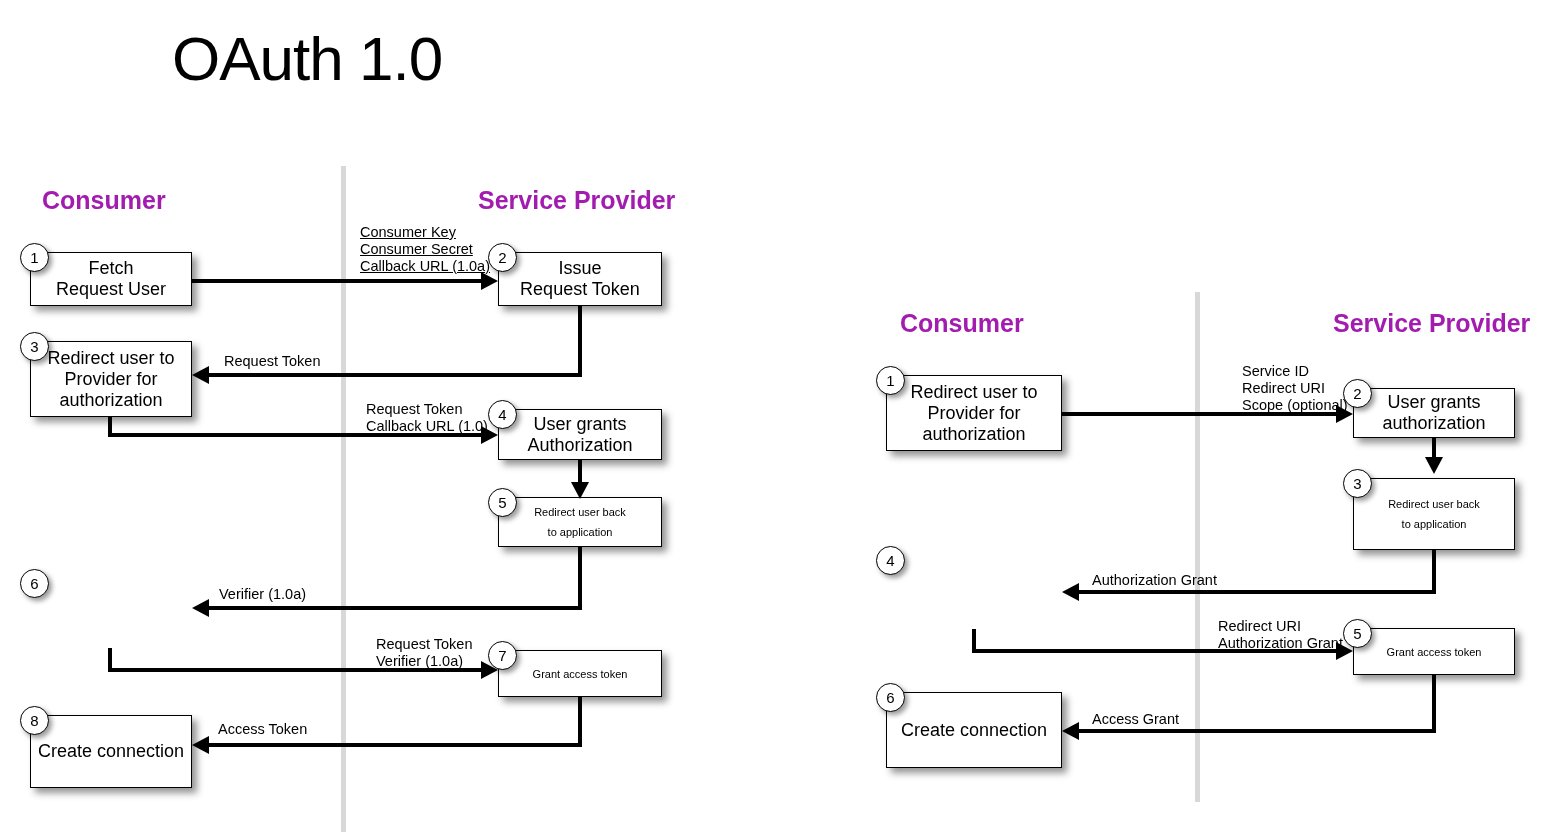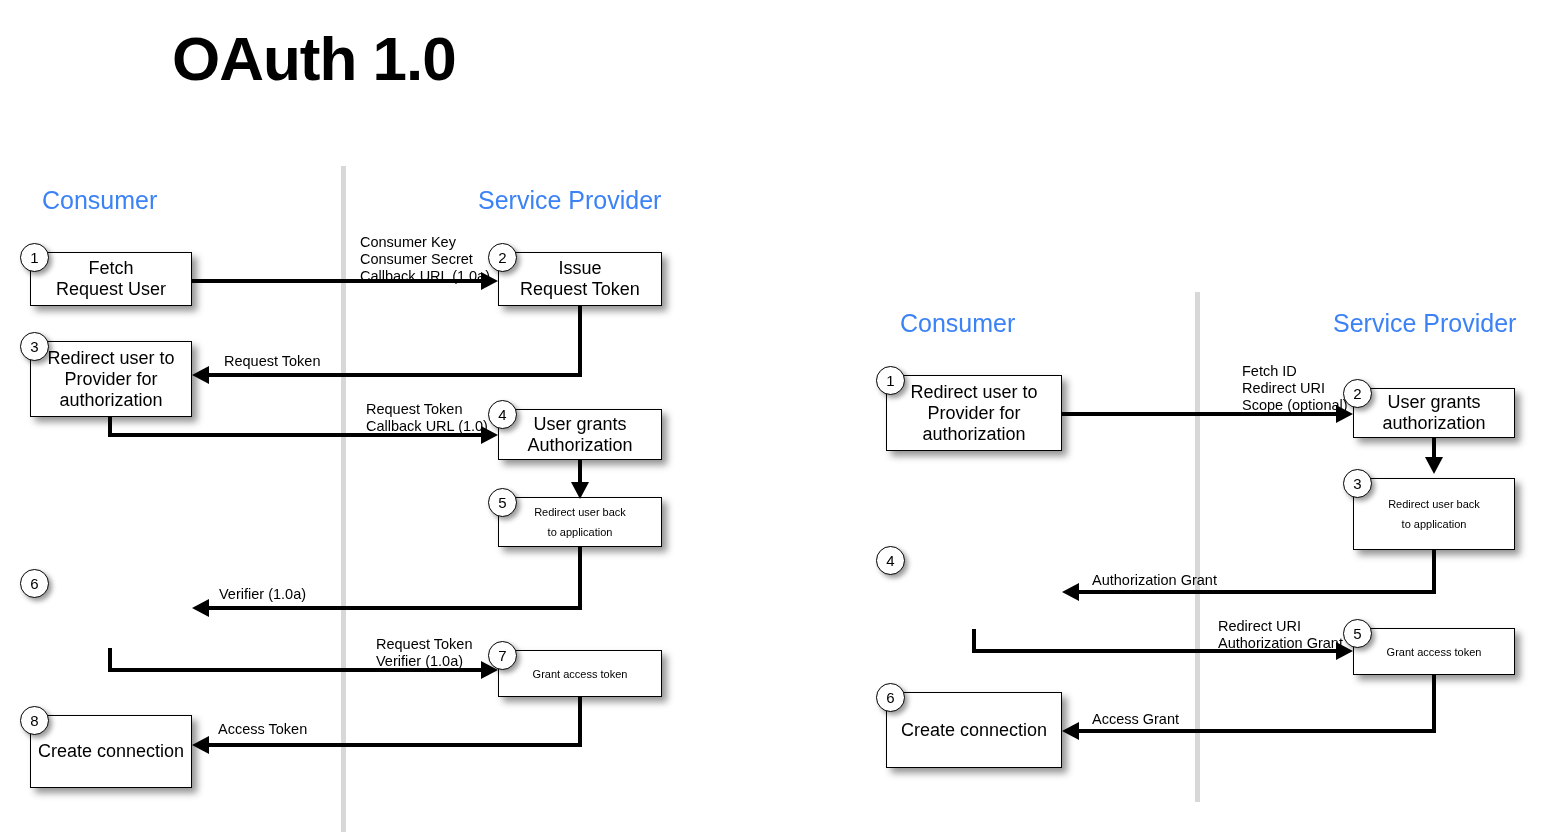--- a/index.html
+++ b/index.html
@@ -3,28 +3,28 @@
 <meta charset="utf-8">
 <style>
   html,body{margin:0;padding:0;background:#ffffff;}
   body{width:1560px;height:832px;position:relative;overflow:hidden;
        font-family:"Liberation Sans","DejaVu Sans",sans-serif;color:#000;}
 
   .stage{position:absolute;left:0;top:0;width:1560px;height:832px;}
 
   
   .diagram-title{
-    position:absolute;font-weight:bold;font-size:62px;line-height:62px;
+    position:absolute;font-weight:normal;font-size:62px;line-height:62px;
     letter-spacing:-1px;white-space:nowrap;color:#000;
   }
 
   
   .col-header{
-    position:absolute;font-weight:normal;font-size:25px;line-height:25px;
-    white-space:nowrap;color:#3b82f6;
+    position:absolute;font-weight:bold;font-size:25px;line-height:25px;
+    white-space:nowrap;color:#a21caf;
   }
 
   
   .lane-divider{position:absolute;width:5px;background:#d8d8d8;}
 
   
   .node-box{
     position:absolute;box-sizing:border-box;background:#ffffff;
     border:1.6px solid #000;
     box-shadow:5px 5px 7px rgba(0,0,0,0.42);
@@ -68,21 +68,21 @@
 
   <div class="diagram-title" style="left:172px;top:28px;">OAuth 1.0</div>
 
   <div class="col-header" style="left:42px;top:188px;">Consumer</div>
   <div class="col-header" style="left:478px;top:188px;">Service Provider</div>
 
   <div class="lane-divider" style="left:341px;top:166px;height:666px;"></div>
 
   <div class="conn h" style="left:192px;top:279px;width:292px;"></div>
   <div class="arrow right" style="left:481px;top:272px;"></div>
-  <div class="edge-label" style="left:360px;top:234px;">Consumer Key
+  <div class="edge-label" style="left:360px;top:224px;text-decoration:underline;">Consumer Key
 Consumer Secret
 Callback URL (1.0a)</div>
 
   <div class="conn v" style="left:578px;top:305px;height:72px;"></div>
   <div class="conn h" style="left:209px;top:373px;width:373px;"></div>
   <div class="arrow left" style="left:192px;top:366px;"></div>
   <div class="edge-label" style="left:224px;top:353px;">Request Token</div>
 
   <div class="conn v" style="left:108px;top:415px;height:22px;"></div>
   <div class="conn h" style="left:108px;top:433px;width:376px;"></div>
@@ -153,21 +153,21 @@
   <div class="step-badge" style="left:20px;top:706px;">8</div>
 
 
   <div class="col-header" style="left:900px;top:311px;">Consumer</div>
   <div class="col-header" style="left:1333px;top:311px;">Service Provider</div>
 
   <div class="lane-divider" style="left:1195px;top:292px;height:510px;"></div>
 
   <div class="conn h" style="left:1062px;top:412px;width:277px;"></div>
   <div class="arrow right" style="left:1336px;top:405px;"></div>
-  <div class="edge-label" style="left:1242px;top:363px;">Fetch ID
+  <div class="edge-label" style="left:1242px;top:363px;">Service ID
 Redirect URI
 Scope (optional)</div>
 
   <div class="conn v" style="left:1432px;top:436px;height:24px;"></div>
   <div class="arrow down" style="left:1425px;top:457px;"></div>
 
   <div class="conn v" style="left:1432px;top:549px;height:45px;"></div>
   <div class="conn h" style="left:1079px;top:590px;width:357px;"></div>
   <div class="arrow left" style="left:1062px;top:583px;"></div>
   <div class="edge-label" style="left:1092px;top:572px;">Authorization Grant</div>

